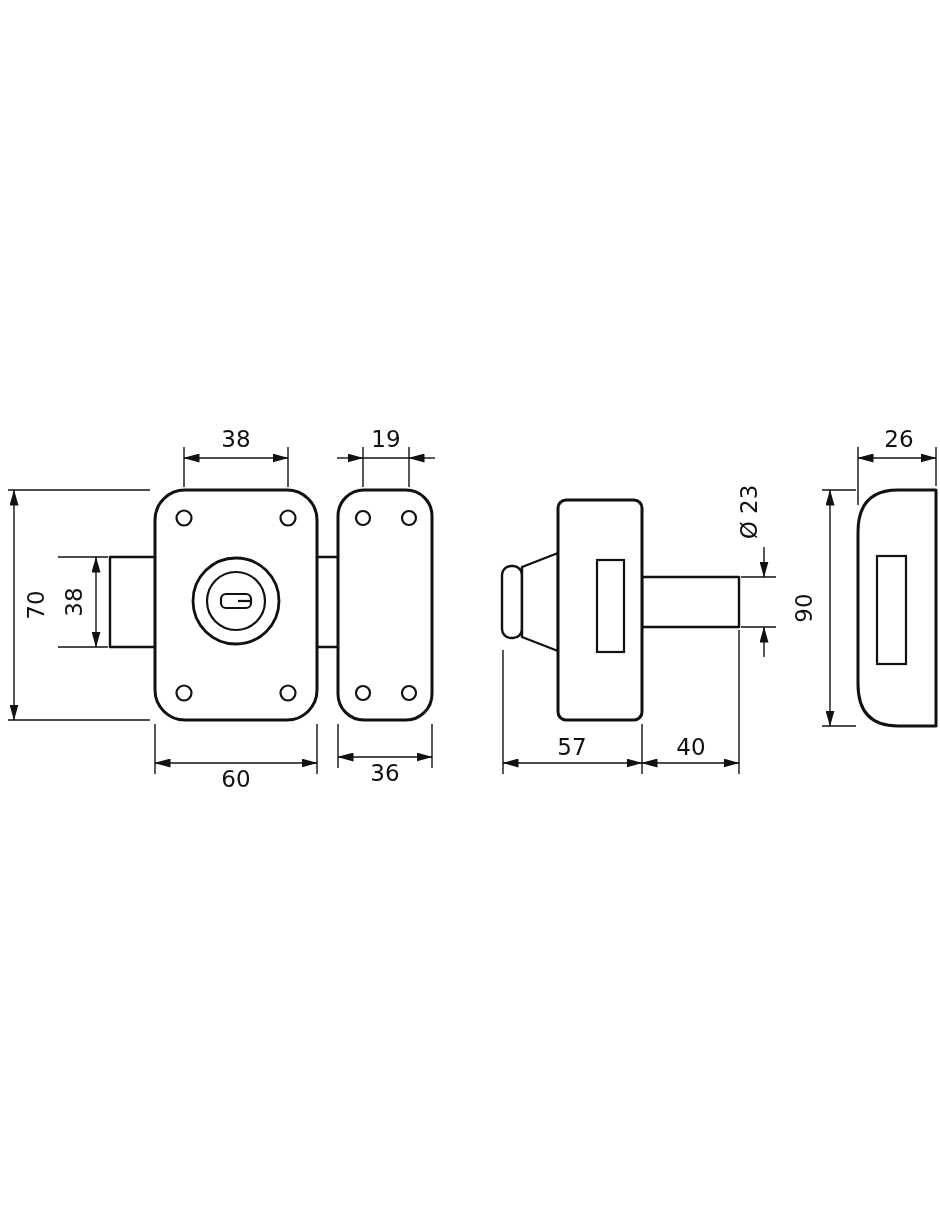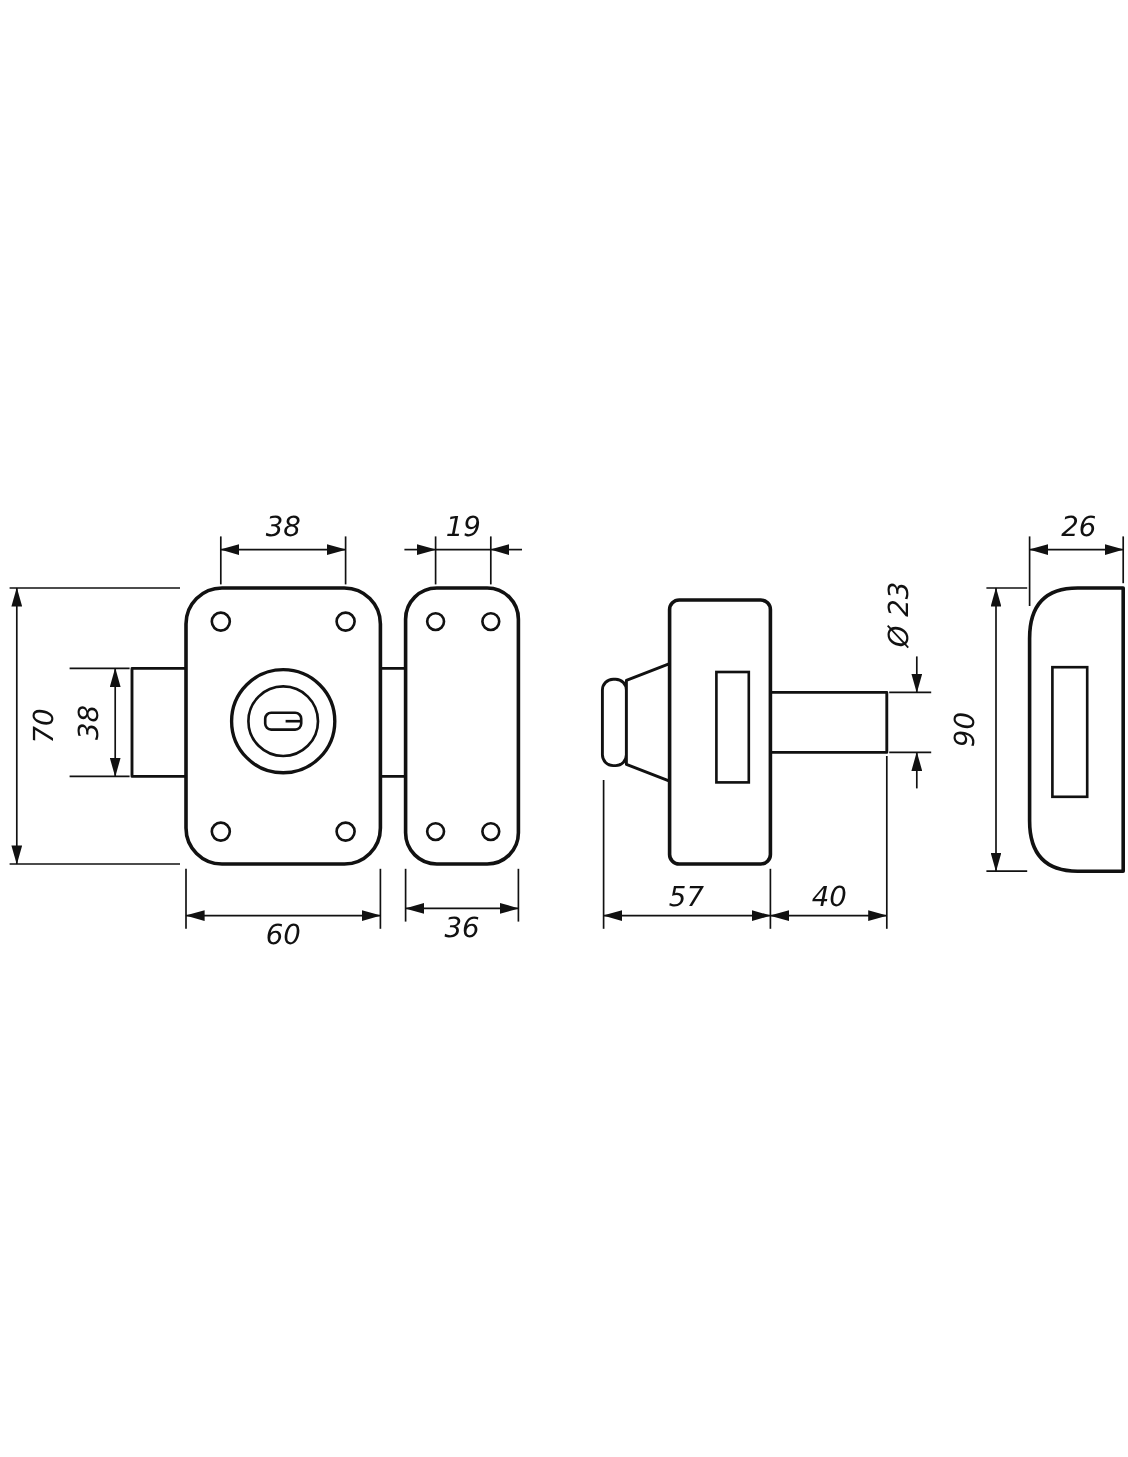--- a/index.html
+++ b/index.html
@@ -3,21 +3,20 @@
 <meta charset="utf-8">
 <style>
   html, body { margin: 0; padding: 0; background: #ffffff; }
   .canvas {
     position: relative;
     width: 940px;
     height: 1214px;
     background: #ffffff;
     overflow: hidden;
     font-family: "DejaVu Sans", sans-serif;
-    font-style: italic;
   }
   svg { position: absolute; left: 0; top: 0; }
   .ol   { fill: #ffffff; stroke: #111111; stroke-width: 3;   stroke-linejoin: round; }
   .ol2  { fill: #ffffff; stroke: #111111; stroke-width: 2.4; stroke-linejoin: round; }
   .hole { fill: #ffffff; stroke: #111111; stroke-width: 2.2; }
   .slot { fill: none;    stroke: #111111; stroke-width: 2.2; }
   .thin { fill: none;    stroke: #111111; stroke-width: 1.4; }
   text.dim {
     font-family: "DejaVu Sans", sans-serif;
     font-size: 23px;

